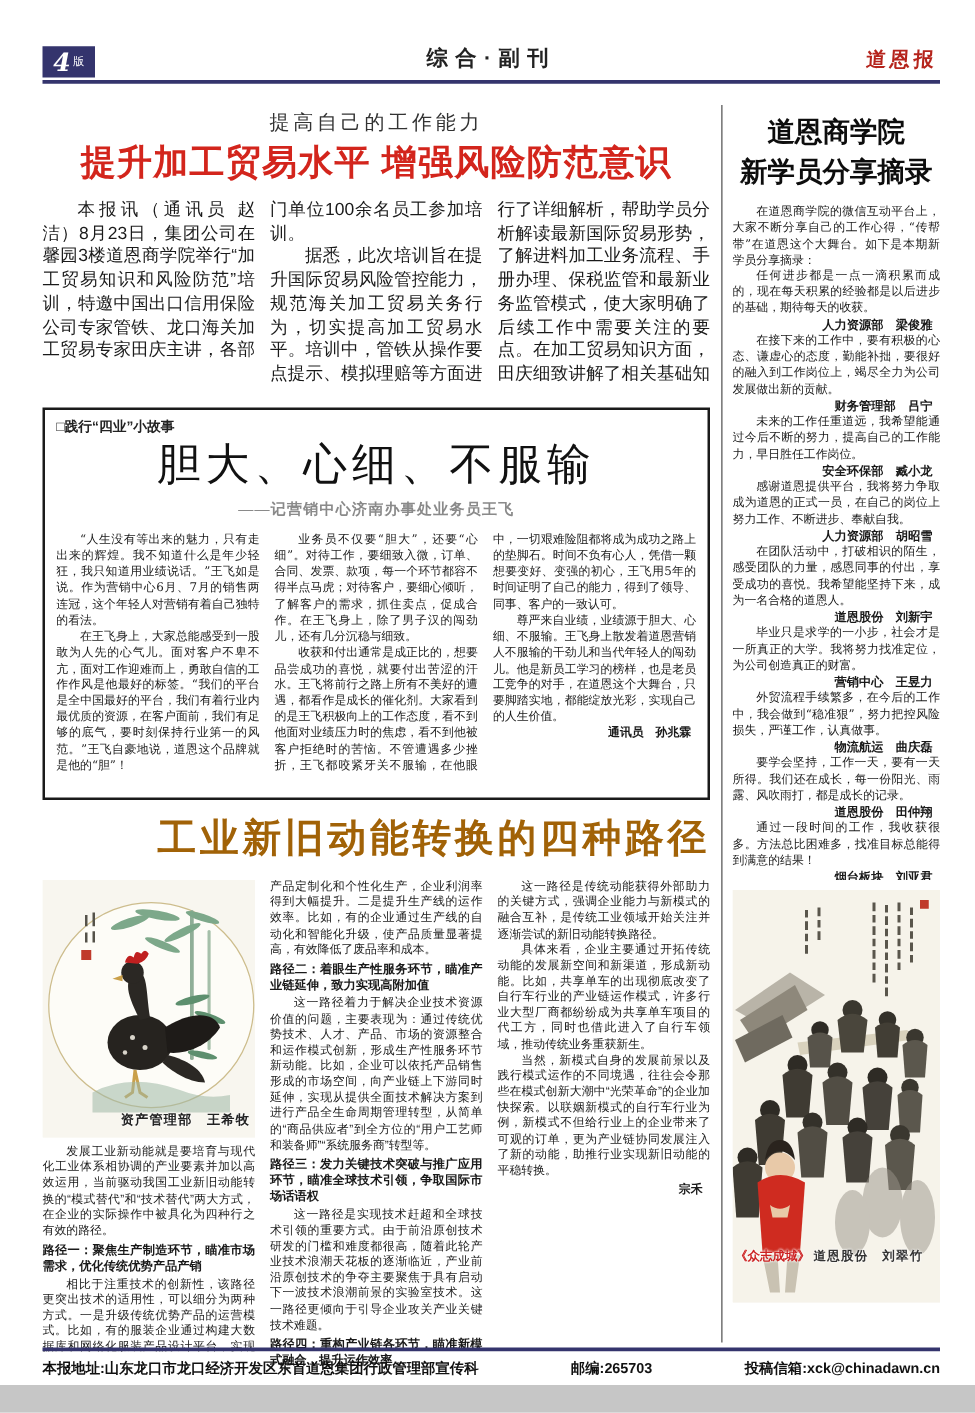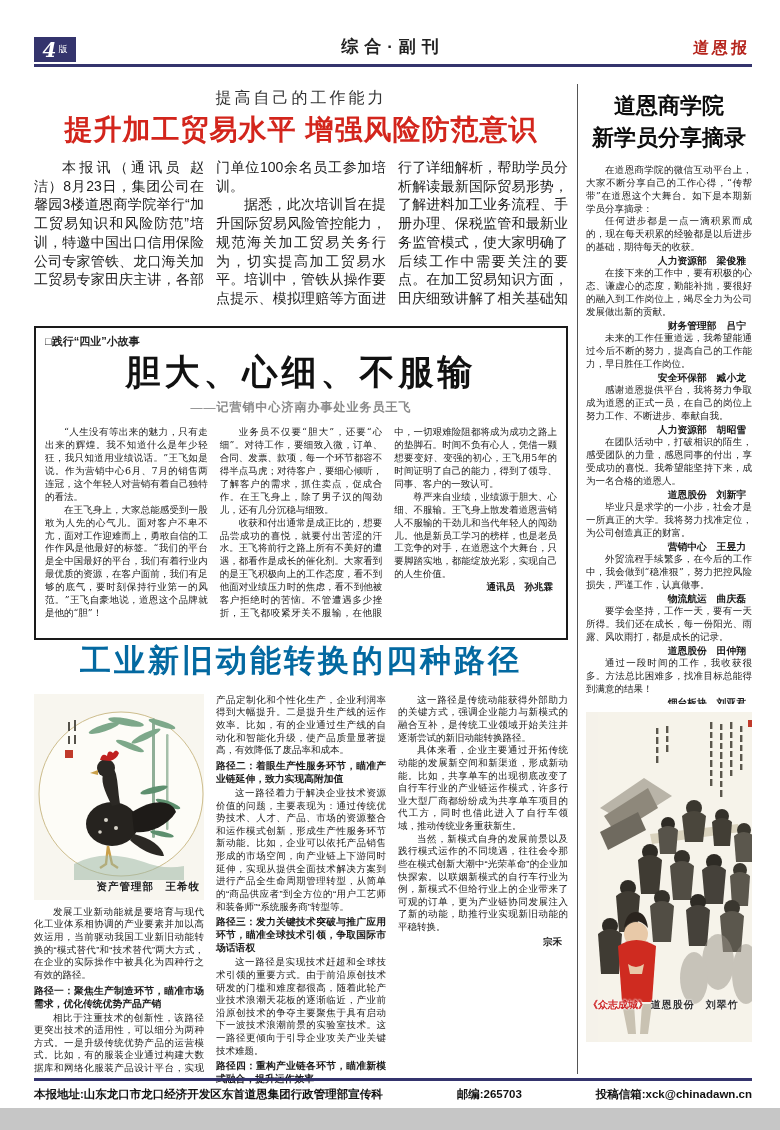--- a/index.html
+++ b/index.html
@@ -26,47 +26,47 @@
   
   .a1-kicker{margin-top:12px;text-align:center;font-size:16px;letter-spacing:3px;color:#333;}
   .a1-title{margin-top:6px;text-align:center;font-size:28px;font-weight:bold;color:#d3251c;letter-spacing:1px;line-height:1.1;}
   .a1-body{margin-top:12px;height:158px;overflow:hidden;column-count:3;column-gap:12px;column-fill:auto;
     font-size:14px;line-height:1.34;text-align:justify;}
   .a1-body p{margin:0;text-indent:2em;}
 
   
   .boxed{margin-top:10px;border:2px solid #1a1a1a;padding:6px 9px 8px 9px;height:296px;overflow:hidden;}
   .a2-kicker{font-size:11px;font-weight:bold;color:#222;}
-  .a2-title{margin-top:4px;text-align:center;font-size:35px;font-weight:bold;color:#111;letter-spacing:4px;line-height:1.1;}
+  .a2-title{margin-top:4px;text-align:center;font-size:35px;font-weight:normal;color:#111;letter-spacing:4px;line-height:1.1;}
   .a2-subtitle{margin-top:8px;text-align:center;font-size:12px;color:#8a8a8a;font-weight:bold;letter-spacing:1px;font-family:Liberation Serif, serif;}
   .a2-body{margin-top:10px;height:198px;overflow:hidden;column-count:3;column-gap:12px;column-fill:auto;
     font-size:9.5px;line-height:1.36;text-align:justify;font-family:"DejaVu Serif",serif;}
   .a2-body p{margin:0;text-indent:2em;}
   .a2-byline{text-align:right;font-weight:bold;text-indent:0 !important;padding-right:4px;}
 
   
-  .a3-title{text-align:center;font-size:31px;font-weight:bold;color:#0369a1;letter-spacing:3px;}
+  .a3-title{margin-top:10px;text-align:right;font-size:31px;font-weight:bold;color:#a16207;letter-spacing:3px;}
   .a3-body{margin-top:12px;height:392px;overflow:hidden;column-count:3;column-gap:12px;column-fill:auto;
     font-size:9.5px;line-height:1.33;text-align:justify;}
   .a3-body p{margin:0;text-indent:2em;}
   .a3-body h4{margin:2px 0;font-size:9.8px;text-indent:0;}
   .a3-byline{text-align:right;font-weight:bold;text-indent:0 !important;padding-right:6px;margin-top:2px !important;}
 
   
   .painting1{position:relative;width:100%;height:206px;background:#f7f5ee;margin-bottom:6px;break-inside:avoid;}
   .painting1 svg{display:block;width:100%;height:100%;}
   .p1-caption{position:absolute;right:4px;bottom:6px;font-size:10.5px;font-weight:bold;color:#222;
     text-shadow:0 0 2px #fff,0 0 2px #fff;letter-spacing:1px;}
 
   
   .sb-title{margin-top:8px;text-align:center;font-size:22px;font-weight:bold;line-height:1.45;color:#0d0d0d;}
   .sb-text{margin-top:10px;font-family:"DejaVu Serif",serif;font-size:9.5px;line-height:1.36;text-align:justify;height:540px;overflow:hidden;}
   .sb-text p{margin:0;text-indent:2em;}
   .sb-author{text-align:right;font-weight:bold;text-indent:0 !important;padding-right:6px;font-family:"Liberation Sans",sans-serif;font-size:9.8px;}
-  .painting2{position:relative;width:100%;height:330px;background:#f5f2ea;margin-top:8px;padding-left:12px;}
+  .painting2{position:relative;width:100%;height:330px;background:#f5f2ea;margin-top:8px;}
   .painting2 svg{display:block;width:100%;height:100%;}
   .p2-caption{position:absolute;left:2px;right:2px;bottom:30px;font-size:10px;font-weight:bold;
     text-shadow:0 0 2px #fff,0 0 2px #fff;}
   .p2-caption .t{color:#cc2222;}
   .p2-caption .a{color:#333;letter-spacing:1px;}
 
   
   .footer{position:absolute;left:34px;right:28px;top:1078px;border-top:3px solid #34346d;padding-top:6px;
     display:flex;justify-content:space-between;font-size:11.5px;font-weight:bold;color:#111;}
 </style>

